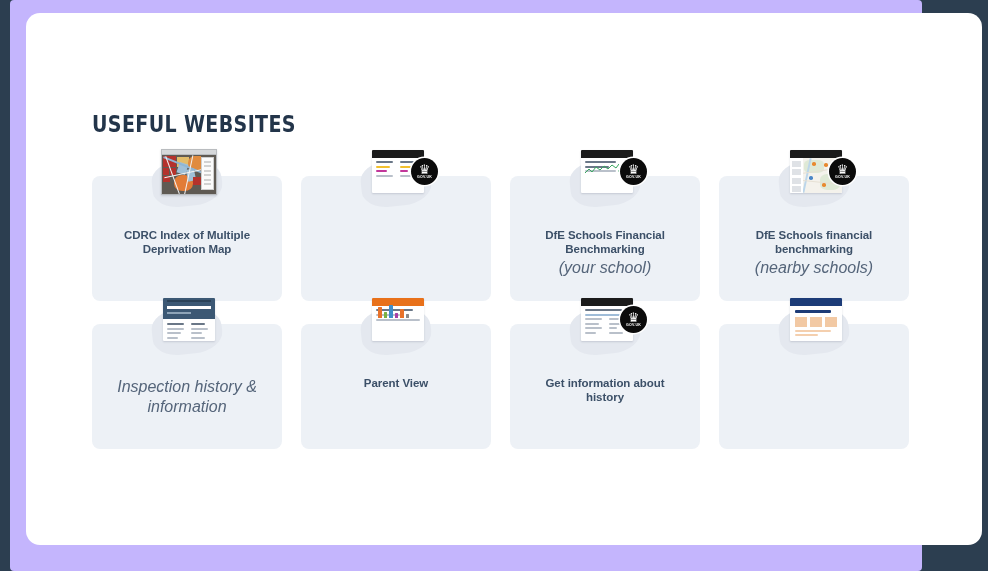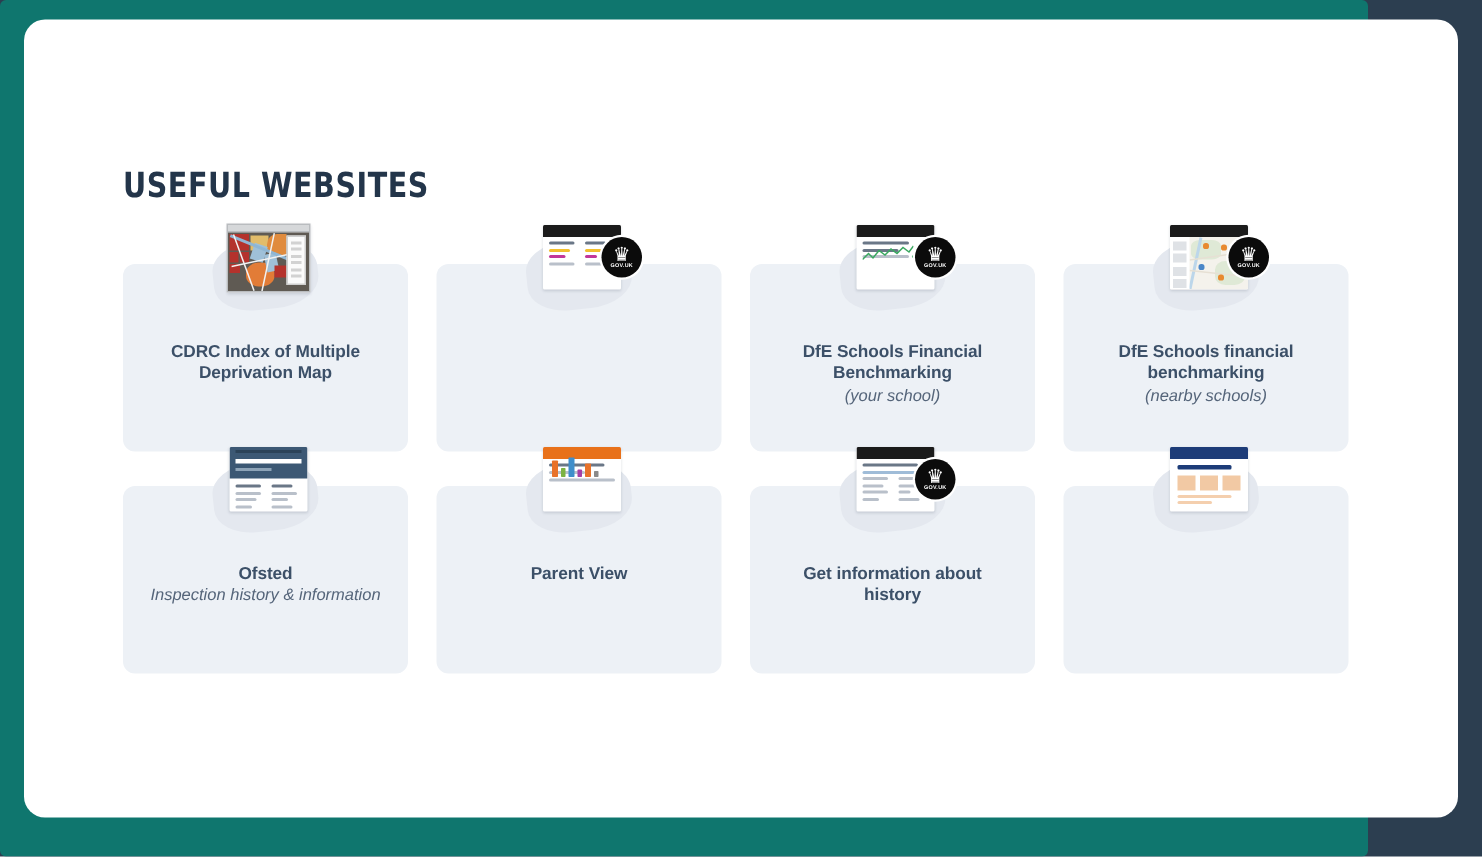--- a/index.html
+++ b/index.html
@@ -13,23 +13,23 @@
 
   body {
     background: #2c3e50;
     font-family: "Liberation Sans", "DejaVu Sans", sans-serif;
     position: relative;
   }
 
   
   .frame {
     position: absolute;
-    left: 0; top: 0;
+    left: 10px; top: 0;
     width: 912px; height: 571px;
-    background: #0f766e;
+    background: #c4b5fd;
     border-radius: 4px;
   }
 
   
   .panel {
     position: absolute;
     left: 16px;
     top: 13px;
     width: 956px;
     height: 532px;
@@ -84,21 +84,21 @@
 
   .card-title {
     font-size: 11.5px;
     font-weight: bold;
     color: #3c5068;
     line-height: 1.25;
     letter-spacing: -0.05px;
   }
 
   .card-subtitle {
-    font-size: 11px;
+    font-size: 16px;
     font-style: italic;
     color: #55657a;
     line-height: 1.25;
     margin-top: 1px;
   }
 
   
   .icon-wrap {
     position: absolute;
     left: 50%;
@@ -401,21 +401,20 @@
                     <div class="ln dark w70"></div>
                     <div class="ln w85"></div>
                     <div class="ln w55"></div>
                     <div class="ln w70"></div>
                   </div>
                 </div>
               </div>
             </div>
           </div>
           <div class="card-label-wrap">
-            <div class="card-title">Ofsted</div>
             <div class="card-subtitle">Inspection history &amp; information</div>
           </div>
         </div>
 
         <div class="card">
           <div class="icon-wrap">
             <div class="blob"></div>
             <div class="doc">
               <div class="doc-head hd-orange"></div>
               <div class="doc-body">

